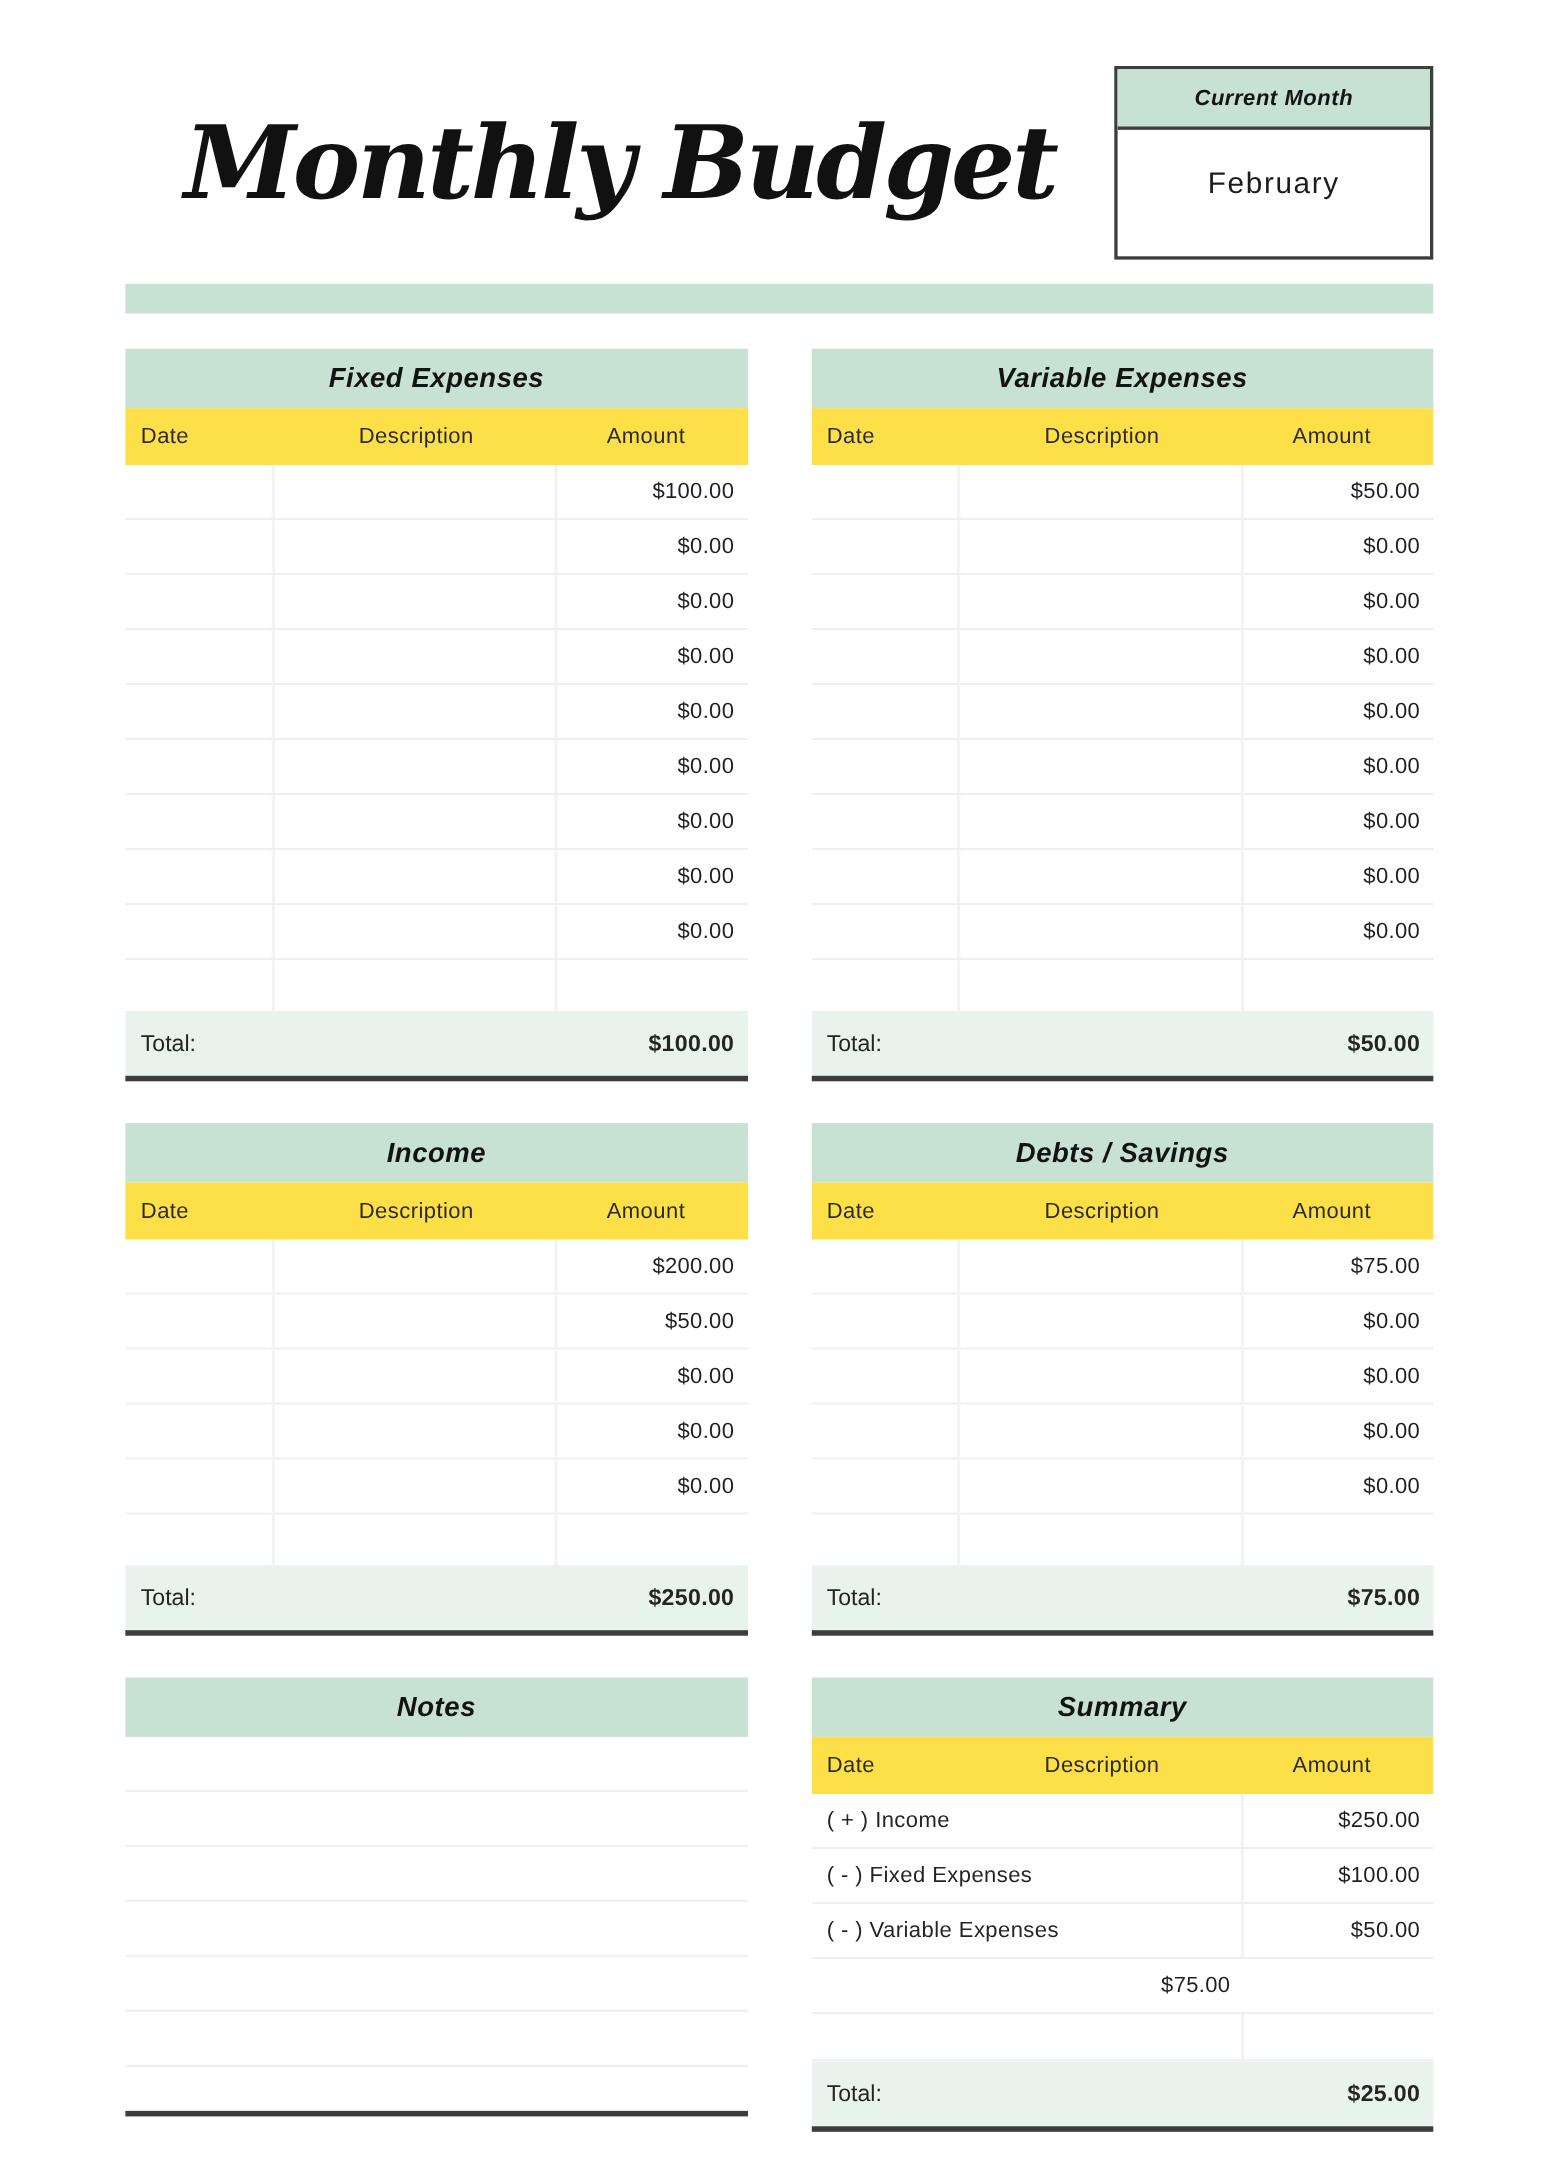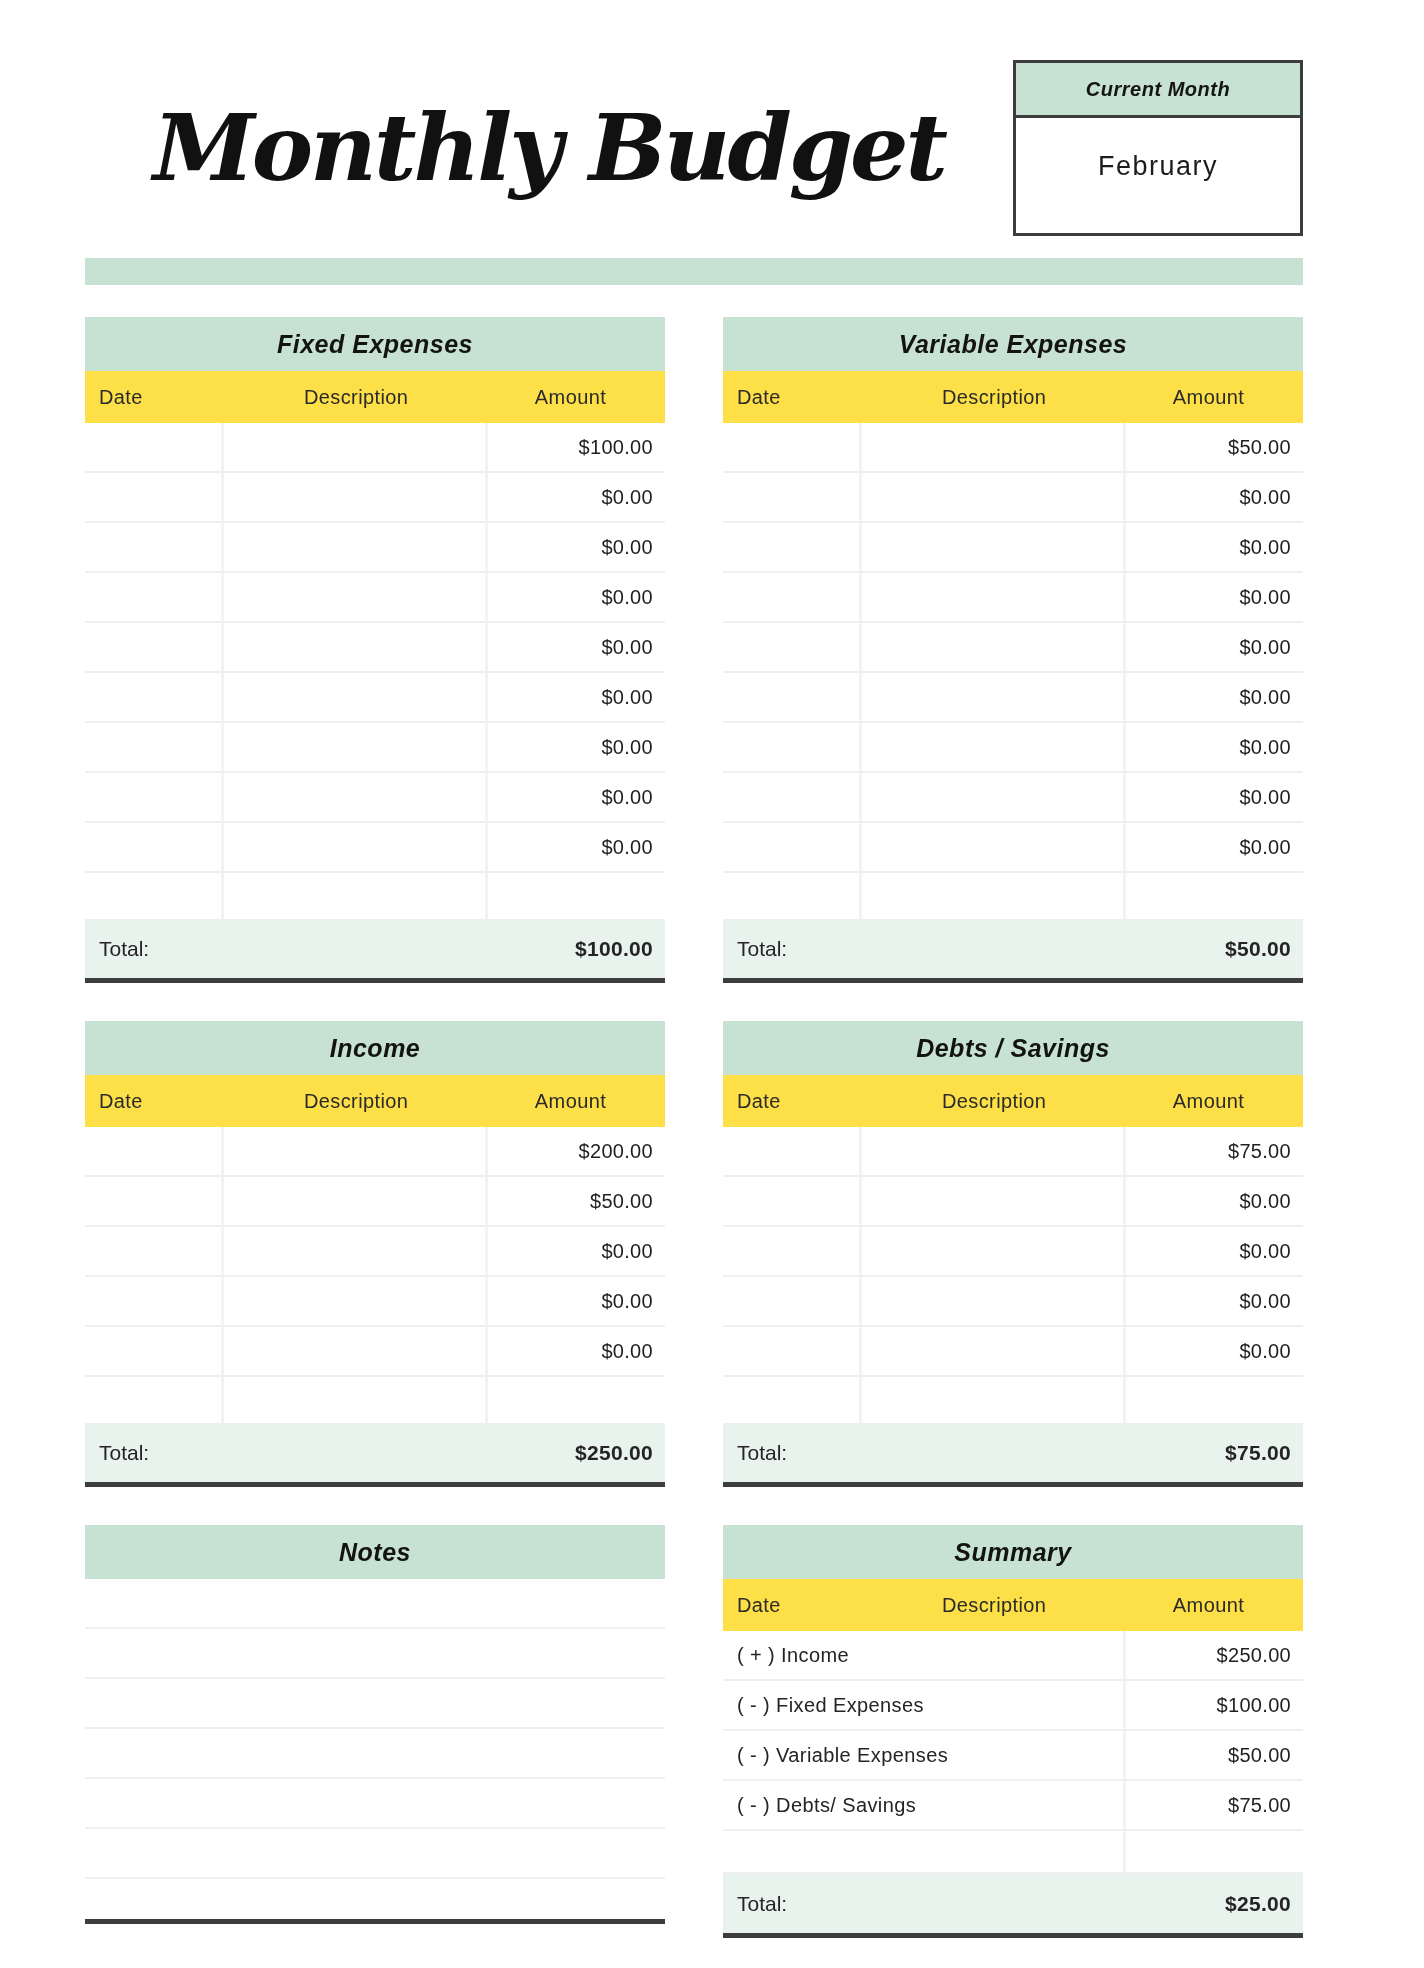--- a/index.html
+++ b/index.html
@@ -2,21 +2,21 @@
 <html><head>
 <meta charset="utf-8">
 <style>
   * { margin:0; padding:0; box-sizing:border-box; }
   html,body { background:#ffffff; }
   body {
     width:1424px; height:1968px;
     font-family:"Liberation Sans", sans-serif;
     color:#222; overflow:hidden; position:relative;
   }
-  .content { padding:0 121px 0 85px; }
+  .content { padding:0 121px 0 114px; }
 
   
   .page-header { display:flex; margin-top:60px; height:158px; }
   .page-title {
     flex:1; text-align:center;
     font-family:"DejaVu Serif", serif;
     font-style:italic; font-weight:700;
     font-size:92px; line-height:176px;
     letter-spacing:-3px; color:#111;
     white-space:nowrap;
@@ -360,21 +360,20 @@
       </div>
       <div class="s-row">
         <span class="s-label">( - )  Fixed Expenses</span>
         <span class="s-amt">$100.00</span>
       </div>
       <div class="s-row">
         <span class="s-label">( - )  Variable Expenses</span>
         <span class="s-amt">$50.00</span>
       </div>
       <div class="s-row">
-        <span class="s-label">( - )  Debts/ Savings</span>
         <span class="s-amt">$75.00</span>
       </div>
       <div class="s-row s-row-empty">
         <span class="s-label"></span>
         <span class="s-amt"></span>
       </div>
       <div class="t-total">
         <span>Total:</span>
         <span class="t-total-amt">$25.00</span>
       </div>

